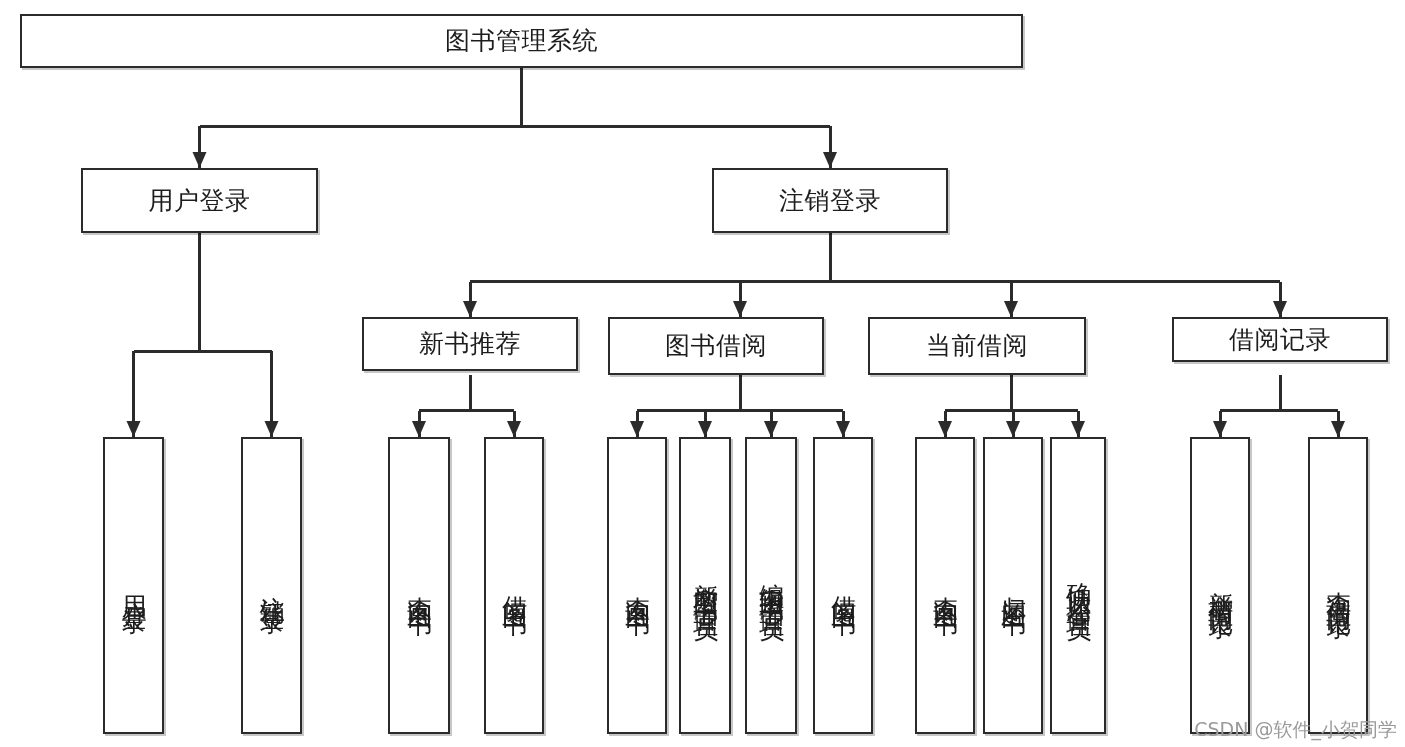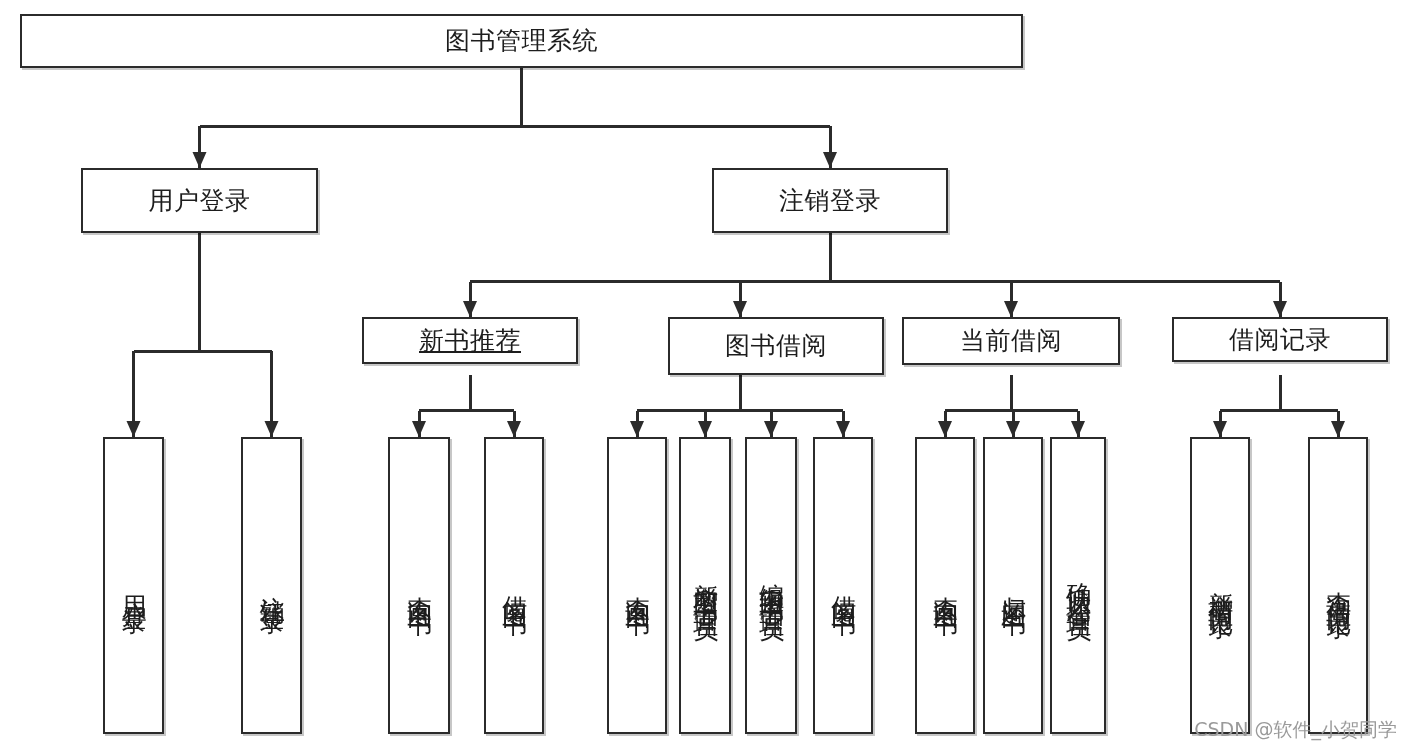--- a/index.html
+++ b/index.html
@@ -129,27 +129,27 @@
     <span>图书管理系统</span>
   </div>
 
   <div class="node h" style="left: 81px; top: 168px; width: 237px; height: 65px;">
     <span>用户登录</span>
   </div>
   <div class="node h" style="left: 712px; top: 168px; width: 236px; height: 65px;">
     <span>注销登录</span>
   </div>
 
-  <div class="node h" style="left: 362px; top: 317px; width: 216px; height: 47px; text-decoration: underline;">
+  <div class="node h" style="left: 362px; top: 317px; width: 216px; height: 54px;">
     <span>新书推荐</span>
   </div>
-  <div class="node h" style="left: 668px; top: 317px; width: 216px; height: 58px;">
+  <div class="node h" style="left: 608px; top: 317px; width: 216px; height: 58px;">
     <span>图书借阅</span>
   </div>
-  <div class="node h" style="left: 902px; top: 317px; width: 218px; height: 48px;">
+  <div class="node h" style="left: 868px; top: 317px; width: 218px; height: 58px;">
     <span>当前借阅</span>
   </div>
   <div class="node h" style="left: 1172px; top: 317px; width: 216px; height: 45px;">
     <span>借阅记录</span>
   </div>
 
   <div class="node v" style="left: 103px; top: 437px; width: 61px; height: 297px;">
     <span class="vtext">用户登录</span>
   </div>
   <div class="node v" style="left: 241px; top: 437px; width: 61px; height: 297px;">

